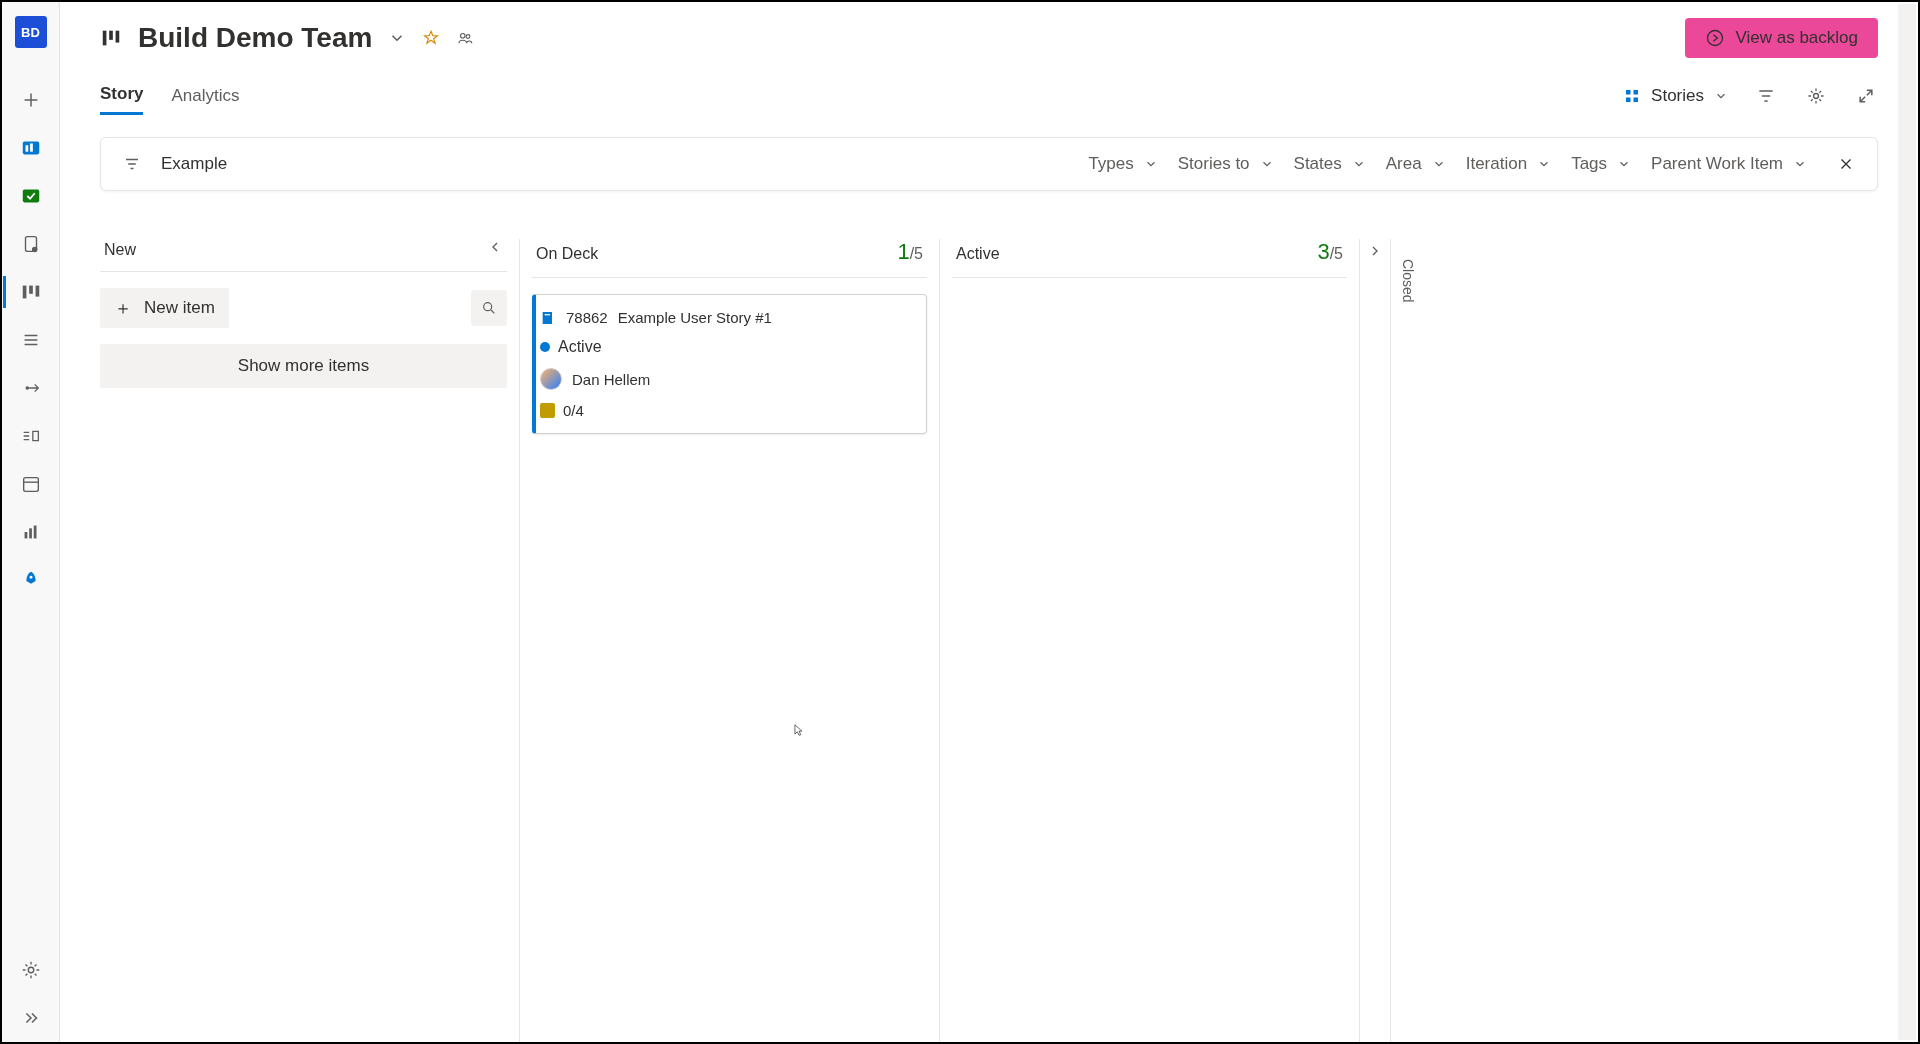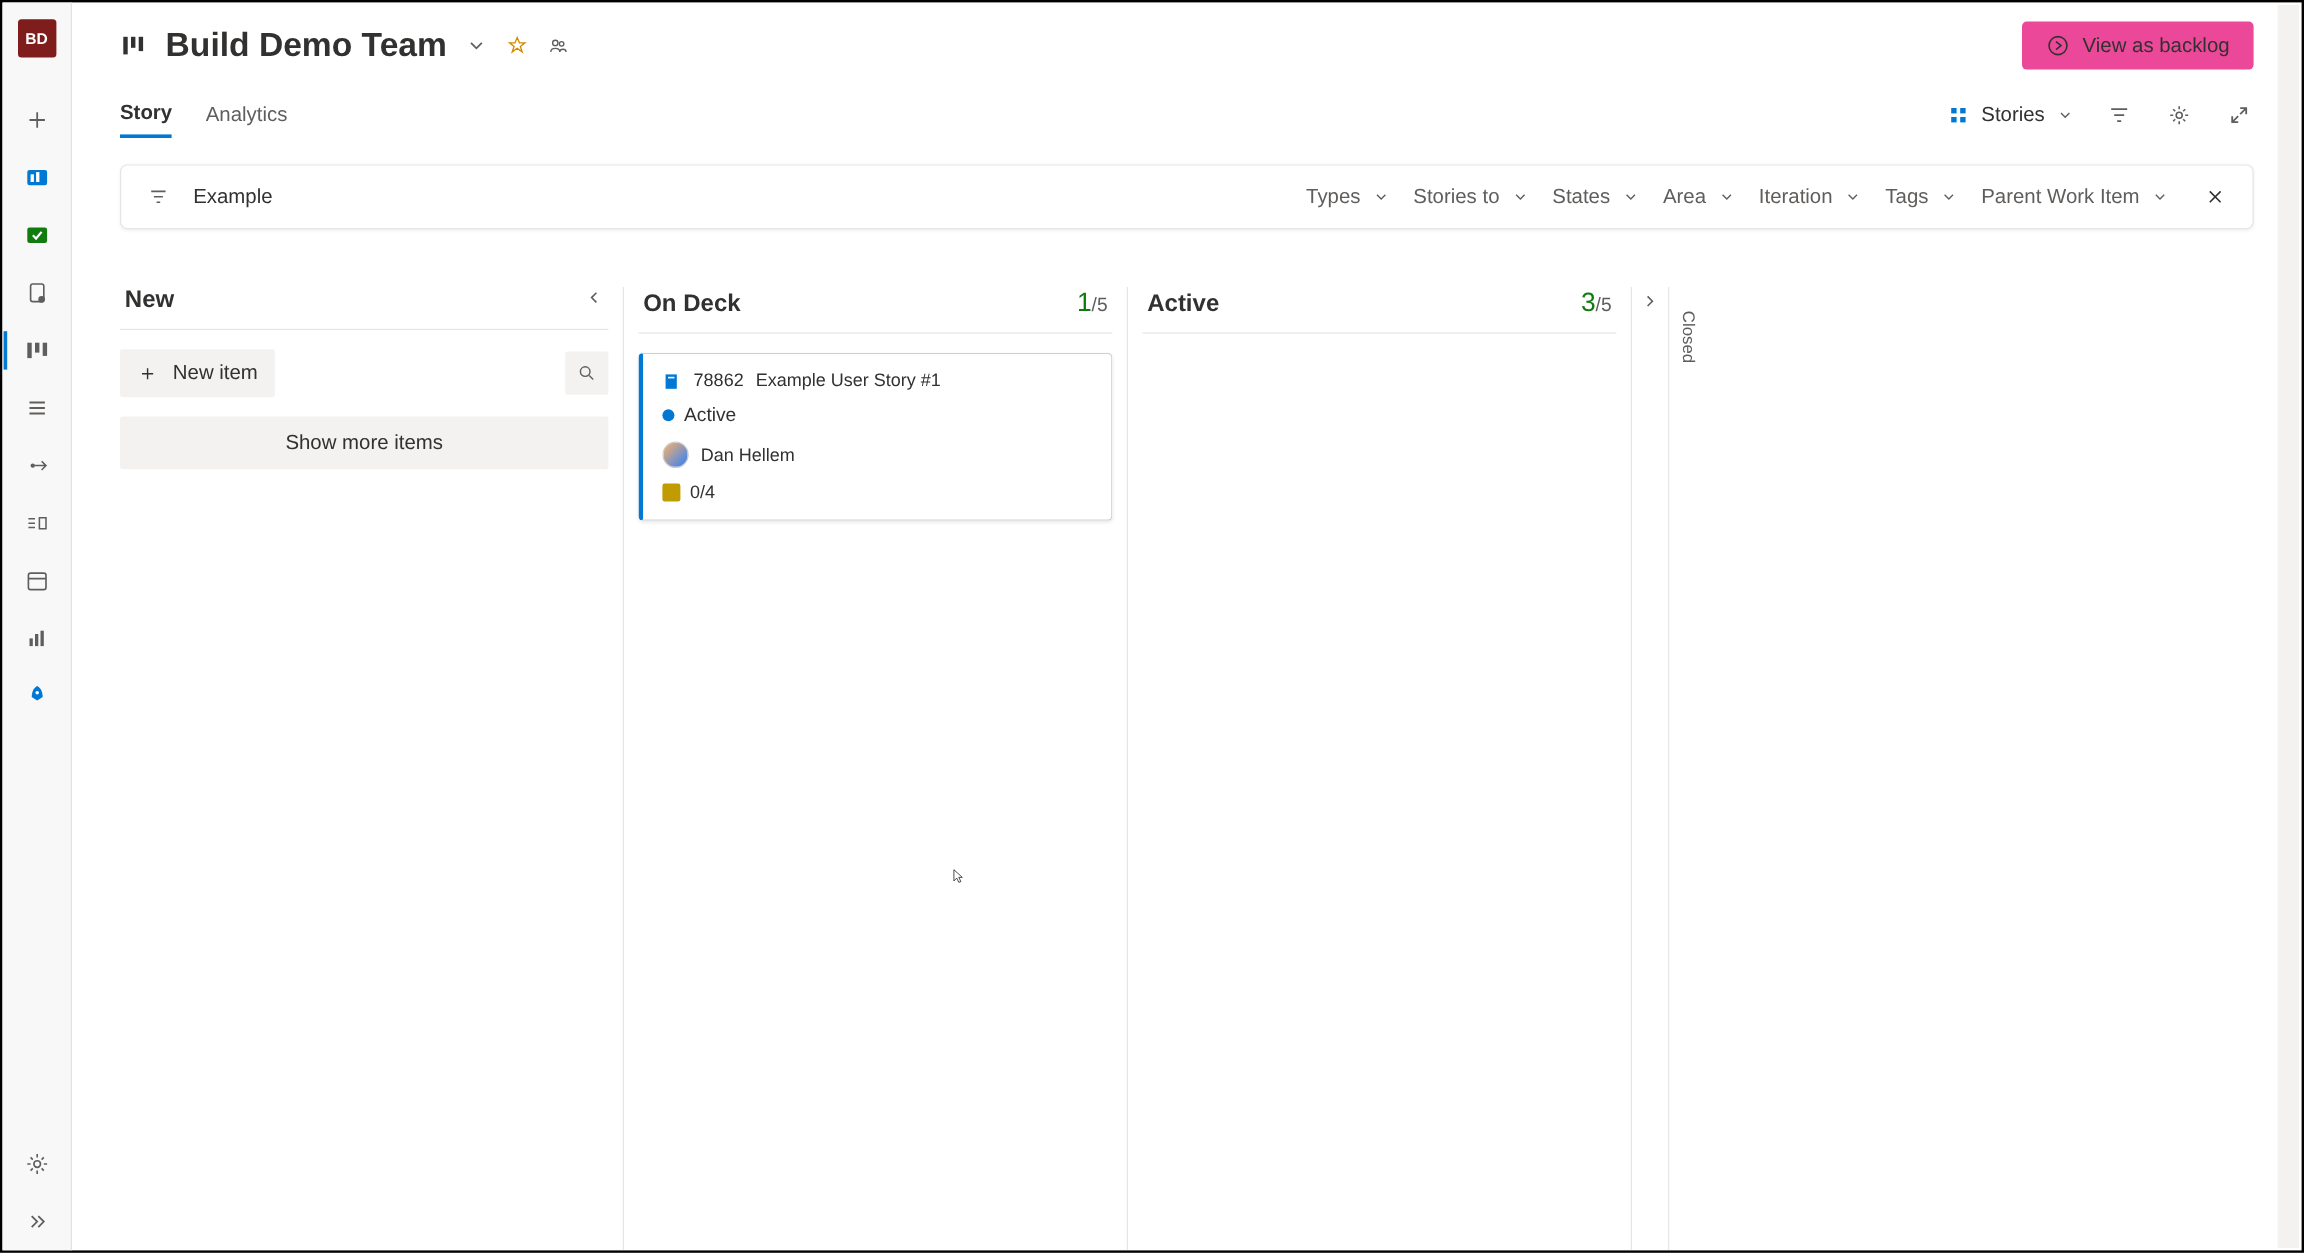--- a/index.html
+++ b/index.html
@@ -2,21 +2,21 @@
 <html><head>
 <meta charset="utf-8">
 <style>
 * { box-sizing: border-box; margin: 0; padding: 0; }
 body { font-family: "Segoe UI", -apple-system, sans-serif; background: #fff; color: #323130; overflow: hidden; width: 1920px; height: 1044px; position: relative; border: 2px solid #000; }
 
 .app { display: flex; height: 100%; }
 
 
 .rail { width: 58px; background: #f8f8f8; border-right: 1px solid #e1e1e1; display: flex; flex-direction: column; align-items: center; padding-top: 14px; }
-.rail-avatar { width: 32px; height: 32px; background: #7f1d1d; color: #fff; border-radius: 3px; display:flex;align-items:center;justify-content:center;font-size:13px;font-weight:600; margin-bottom: 28px;}
+.rail-avatar { width: 32px; height: 32px; background: #1d4ed8; color: #fff; border-radius: 3px; display:flex;align-items:center;justify-content:center;font-size:13px;font-weight:600; margin-bottom: 28px;}
 .rail-item { width: 56px; height: 48px; display:flex;align-items:center;justify-content:center; cursor:pointer; position:relative;}
 .rail-item.active::before { content:''; position:absolute; left:0; top:8px; bottom:8px; width:3px; background:#0078d4;}
 .rail-spacer{flex:1;}
 .rail svg{width:22px;height:22px;}
 
 
 .main { flex:1; display:flex; flex-direction:column; padding: 16px 40px 0 40px; overflow:hidden;}
 
 
 .header-row{display:flex;align-items:center;gap:16px;}
@@ -45,36 +45,36 @@
 .filter-spacer{flex:1;}
 .filter-drop{display:flex;align-items:center;gap:10px;font-size:17px;color:#605e5c;cursor:pointer;}
 .filter-drop svg{width:14px;height:14px;}
 .close-x{width:18px;height:18px;cursor:pointer;margin-left:10px;}
 
 
 .board{display:flex;margin-top:48px;flex:1;overflow:hidden;}
 .column{width:420px;border-right:1px solid #e5e5e5;padding:0 12px;display:flex;flex-direction:column;}
 .column:first-child{padding-left:0;}
 .col-header{display:flex;align-items:baseline;justify-content:space-between;padding:0 4px 12px 4px;border-bottom:1px solid #e5e5e5;}
-.col-title{font-size:20px;font-weight:700;}
+.col-title{font-size:16px;font-weight:400;}
 .col-count .big{font-size:22px;color:#0078d4;}
 .col-count .big.green{color:#107c10;}
 .col-count .den{font-size:16px;color:#605e5c;}
 .col-chevron{width:16px;height:16px;cursor:pointer;}
 
 .col-body{padding-top:16px;}
 
 .newitem-row{display:flex;align-items:center;gap:12px;}
 .newitem-btn{display:flex;align-items:center;gap:12px;background:#f3f2f1;border-radius:2px;padding:10px 14px;font-size:17px;cursor:pointer;}
 .newitem-btn .plus{font-size:18px;line-height:1;}
 .search-small{width:36px;height:36px;display:flex;align-items:center;justify-content:center;background:#f3f2f1;border-radius:2px;cursor:pointer;}
 .showmore{margin-top:16px;background:#f3f2f1;text-align:center;padding:12px 0;font-size:17px;border-radius:2px;cursor:pointer;}
 
 
-.card{background:#fff;border:1px solid #d2d0ce;border-left:4px solid #0078d4;border-radius:4px;box-shadow:0 1px 3px rgba(0,0,0,0.08);padding:14px 16px;display:flex;flex-direction:column;gap:12px;}
+.card{background:#fff;border:1px solid #d2d0ce;border-left:4px solid #0078d4;border-radius:4px;box-shadow:0 1px 3px rgba(0,0,0,0.08);padding:14px 4px;display:flex;flex-direction:column;gap:12px;}
 .card-line1{display:flex;align-items:center;gap:10px;font-size:15px;}
 .story-icon{width:16px;height:16px;}
 .card-id{color:#323130;}
 .card-title{color:#323130;}
 .state-dot{width:10px;height:10px;border-radius:50%;background:#0078d4;display:inline-block;margin-right:8px;}
 .assignee{display:flex;align-items:center;gap:10px;font-size:15px;}
 .avatar-sm{width:22px;height:22px;border-radius:50%;background:linear-gradient(135deg,#ffb266,#2a7fff);border:1px solid #ccc;}
 .tasks-line{display:flex;align-items:center;gap:8px;font-size:15px;}
 .clip-icon{width:15px;height:15px;background:#c19c00;border-radius:2px;}
 

